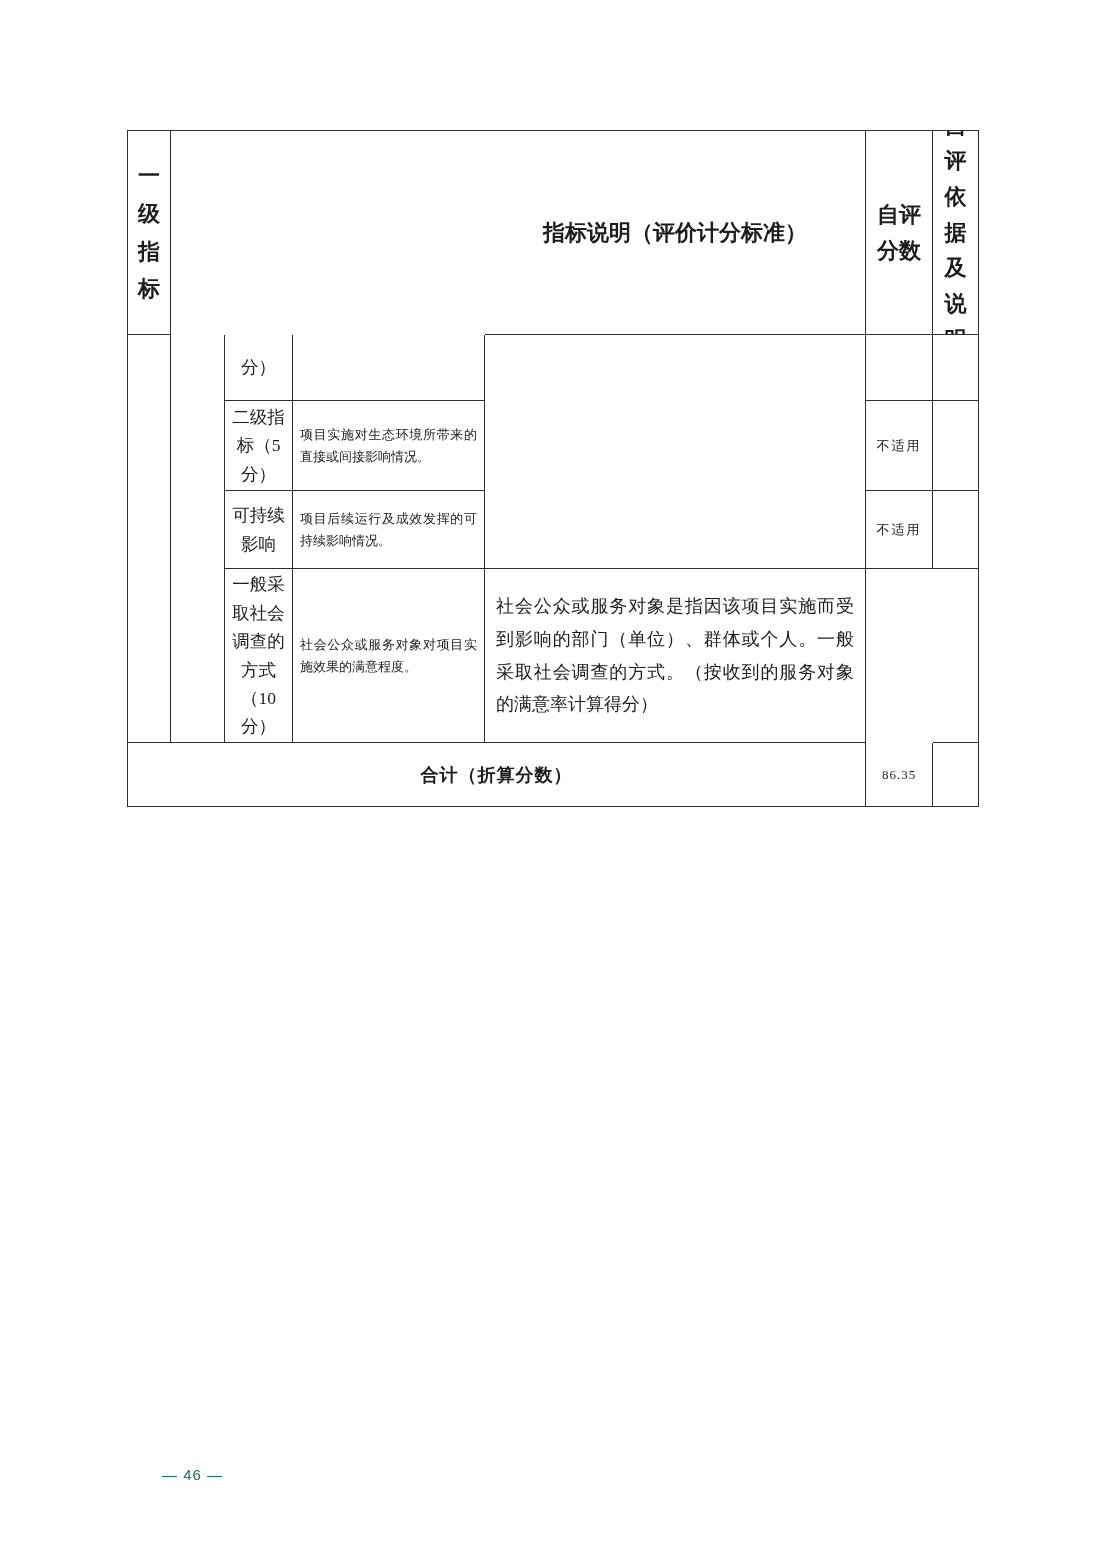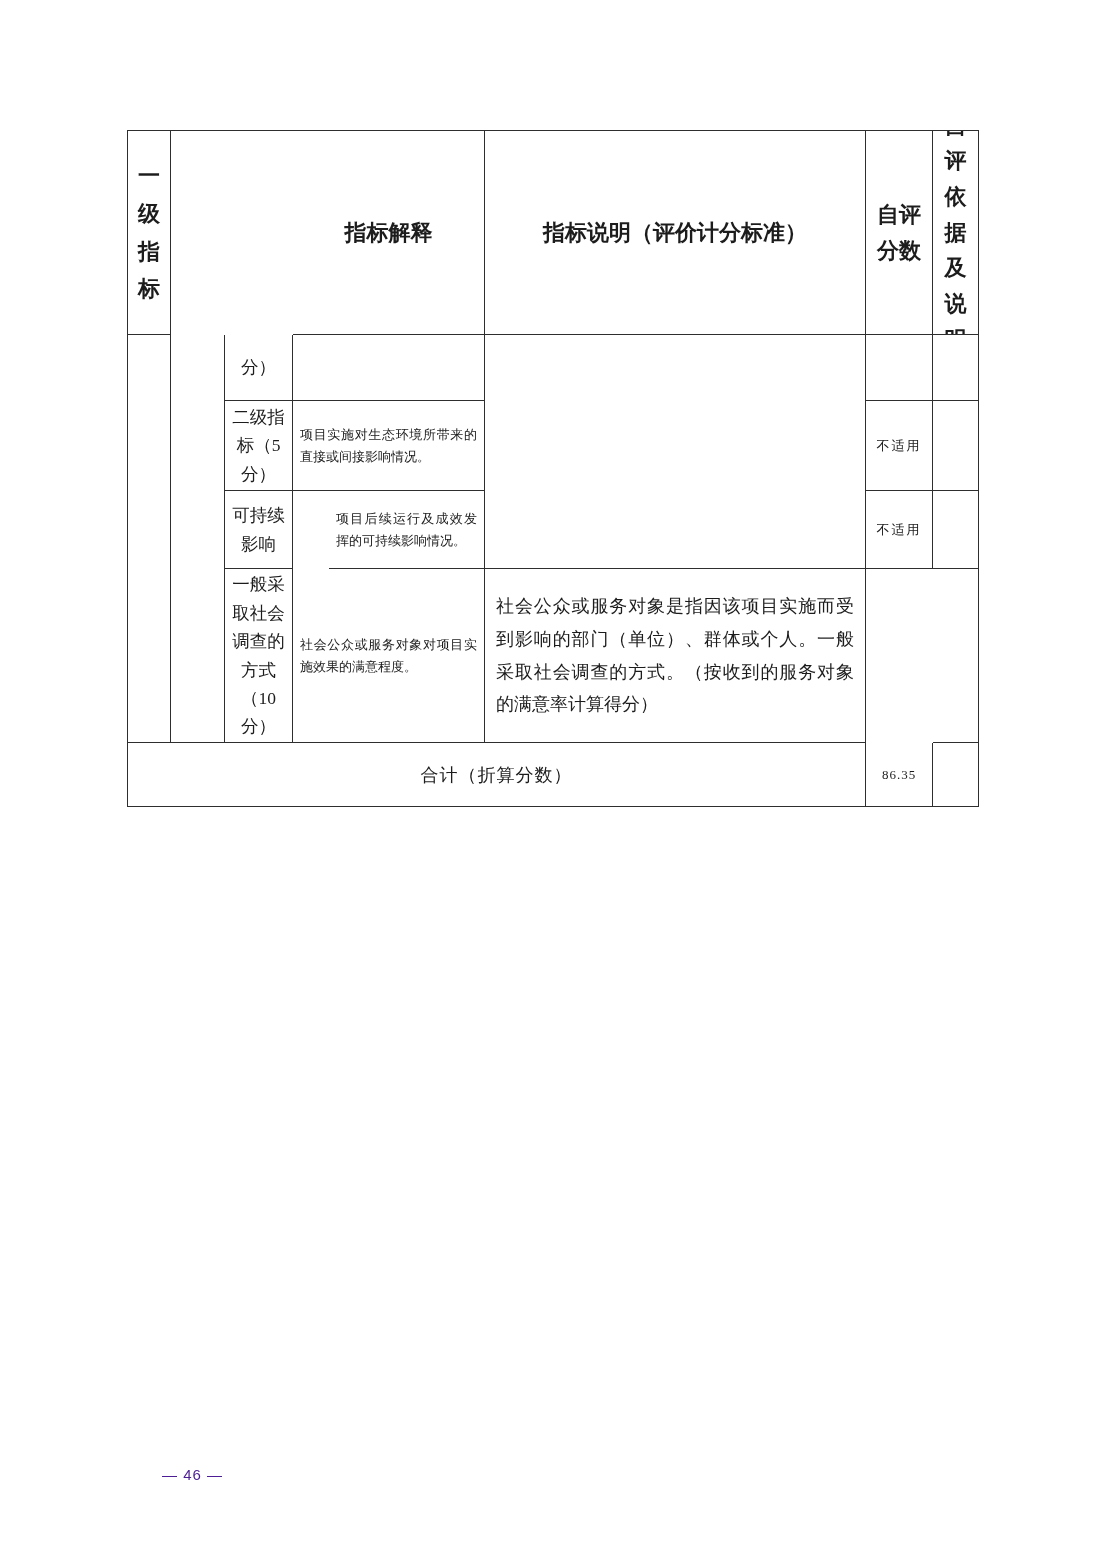--- a/index.html
+++ b/index.html
@@ -72,42 +72,40 @@
   }
   .score {
     font-size: 13px;
     letter-spacing: 2px;
     text-align: center;
   }
   .total-label {
     font-size: 18px;
     text-align: center;
     letter-spacing: 1px;
+    font-weight: bold;
   }
 
   .page-footer {
     position: absolute;
     left: 162px;
     top: 1466px;
     font-family: "Liberation Sans", sans-serif;
     font-size: 15px;
-    color: #4c1d95;
+    color: #0f766e;
     letter-spacing: 1px;
   }
 </style>
 </head>
 <body>
 
 <div class="score-table">
 
   <div class="cell hdr" style="grid-row:1; grid-column:1;">
     <span class="w1" style="line-height:1.72;">一级指标</span>
-  </div>
-  <div class="cell hdr" style="grid-row:1; grid-column:4;">
-    <span>指标解释</span>
   </div>
   <div class="cell hdr" style="grid-row:1; grid-column:5;">
     <span>指标说明（评价计分标准）</span>
   </div>
   <div class="cell hdr" style="grid-row:1; grid-column:6;">
     <span class="w2">自评分数</span>
   </div>
   <div class="cell hdr" style="grid-row:1; grid-column:7;">
     <span class="w1-tall">自评依据及说明</span>
   </div>
@@ -132,21 +130,21 @@
     <span>项目实施对生态环境所带来的直接或间接影响情况。</span>
   </div>
   <div class="cell score" style="grid-row:3; grid-column:6;">
     <span>不适用</span>
   </div>
   <div class="cell" style="grid-row:3; grid-column:7;"></div>
 
   <div class="cell c3" style="grid-row:4; grid-column:3;">
     <span class="w3">可持续影响</span>
   </div>
-  <div class="cell c4 body-txt" style="grid-row:4; grid-column:4;margin-left:36px;">
+  <div class="cell c4 body-txt" style="grid-row:4; grid-column:4;">
     <span>项目后续运行及成效发挥的可持续影响情况。</span>
   </div>
   <div class="cell score" style="grid-row:4; grid-column:6;">
     <span>不适用</span>
   </div>
   <div class="cell" style="grid-row:4; grid-column:7;"></div>
 
   <div class="cell c3" style="grid-row:5; grid-column:3;">
     <span class="w3">一般采取社会调查的方式（10分）</span>
   </div>

